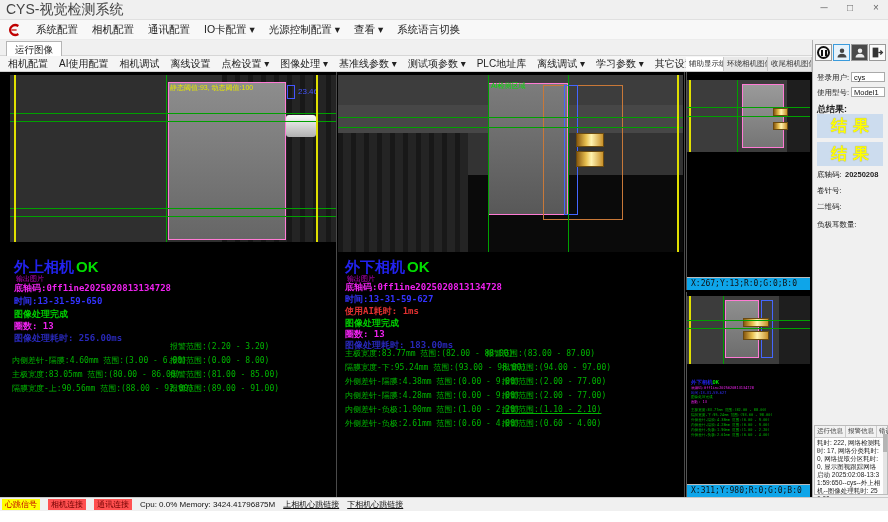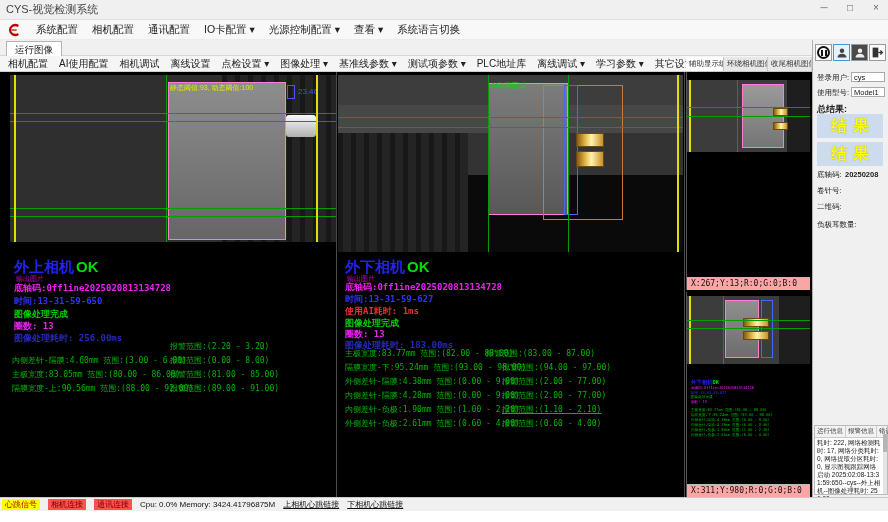--- a/index.html
+++ b/index.html
@@ -3,21 +3,21 @@
 <meta charset="utf-8">
 <style>
   * { margin:0; padding:0; box-sizing:border-box; }
   html,body { width:888px; height:522px; background:#fff; overflow:hidden;
               font-family:"Liberation Sans","DejaVu Sans",sans-serif; }
   .window { position:relative; width:888px; height:522px; background:#fff; overflow:hidden; }
 
   
   .titlebar { position:absolute; left:0; top:0; width:888px; height:20px; background:#f0f0f0;
               border-bottom:1px solid #e0e0e0; display:flex; align-items:center; }
-  .titlebar .title { font-size:11px; color:#444; margin-left:6px; }
+  .titlebar .title { font-size:14px; color:#444; margin-left:6px; }
   .win-controls { position:absolute; right:4px; top:2px; display:flex; gap:10px; }
   .win-controls span { font-size:10px; color:#666; width:16px; text-align:center; cursor:default; }
   .menubar { position:absolute; left:0; top:20px; width:888px; height:20px; background:#f8f8f8;
              display:flex; align-items:center; gap:14px; padding-left:6px; border-bottom:1px solid #ececec; }
   .menubar .mi { font-size:10.5px; color:#222; white-space:nowrap; }
   .logo { width:16px; height:14px; display:inline-block; }
   .tabrow { position:absolute; left:0; top:40px; width:812px; height:16px; background:#f0f0f0;
             border-bottom:1px solid #d6d6d6; }
   .tab { position:absolute; left:6px; top:1px; height:15px; background:#fff; border:1px solid #b5b5b5;
          border-bottom:none; font-size:9.5px; padding:2px 8px 0 8px; color:#222; }
@@ -45,21 +45,21 @@
   .camname .ok { color:#00dd00; margin-left:2px; }
   .osub { position:absolute; font-size:7px; color:#cc00cc; }
   .oline { position:absolute; font-size:9px; font-weight:bold; white-space:nowrap;
            font-family:"DejaVu Sans Mono","Liberation Mono",monospace; }
   .magenta { color:#ee22ee; } .blue { color:#3333ff; } .green { color:#00cc00; }
   .dkblue { color:#2828b8; } .red { color:#e03030; }
   .mtext { position:absolute; font-size:8px; color:#00b400; white-space:nowrap;
            font-family:"DejaVu Sans Mono","Liberation Mono",monospace; }
   .coordbar { position:absolute; height:13px; background:#161616; color:#e8e8e8; font-size:9px;
               font-family:"DejaVu Sans Mono","Liberation Mono",monospace; padding:1px 0 0 4px; border-top:1px solid #333; }
-  .coordbar.light { background:#fca5a5; color:#111; border-top:1px solid #bbb; }
+  .coordbar.light { background:#0ea5e9; color:#111; border-top:1px solid #bbb; }
 
   
   .auxtabs { position:absolute; left:686px; top:57px; width:126px; height:15px; background:#e8e8e8;
              display:flex; border-bottom:1px solid #c8c8c8; }
   .auxtabs .atab { font-size:7.5px; color:#333; padding:2px 4px 0 3px; border-right:1px solid #c8c8c8; white-space:nowrap; overflow:hidden; }
   .auxtabs .atab.sel { background:#fff; }
   .thumb { position:absolute; left:686px; width:124px; background:#000; border-left:1px solid #555; overflow:hidden; }
   .tstrip { position:absolute; left:0; width:124px; background:#3c3c3c; overflow:hidden; }
   .mini { position:absolute; left:4px; width:275px; transform:scale(0.45); transform-origin:0 0;
           font-family:"DejaVu Sans Mono","Liberation Mono",monospace; }

